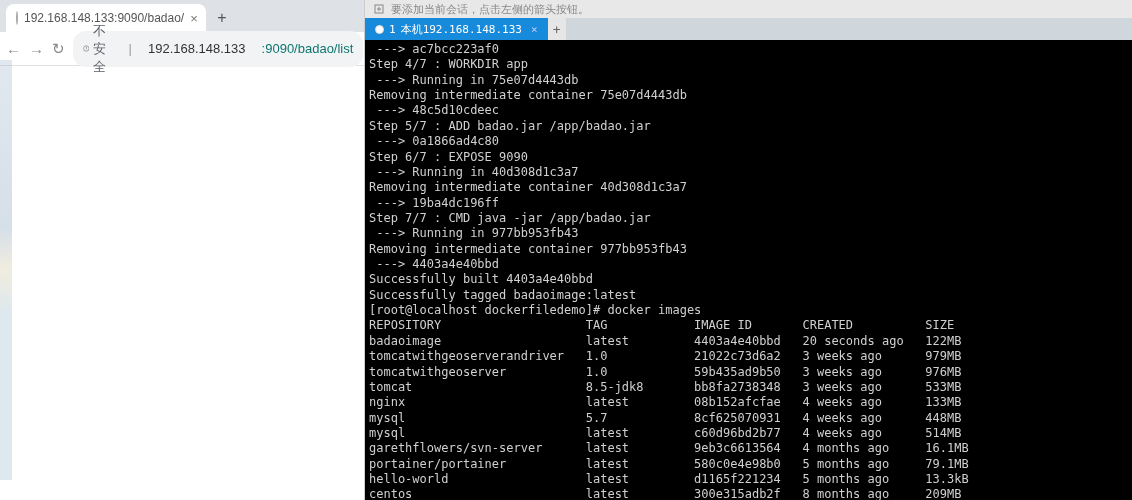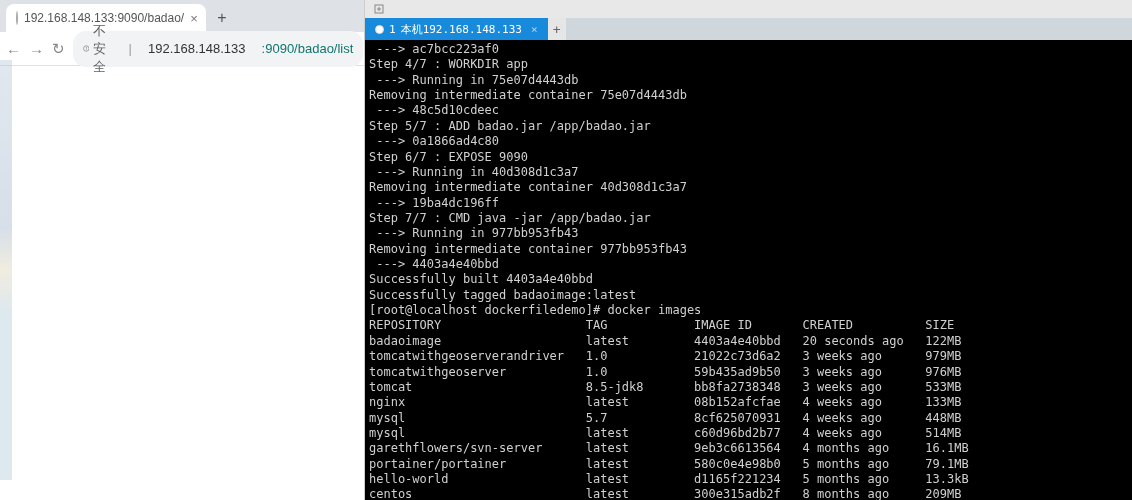--- a/index.html
+++ b/index.html
@@ -203,20 +203,21 @@
     </div>
   </div>
 </div>
 
 <div class="terminal-pane">
   <div class="term-top">
     <svg viewBox="0 0 24 24">
         <rect x="4" y="4" width="16" height="16" fill="none" stroke="#888" stroke-width="2"></rect>
         <path d="M12 8v8M8 12h8" stroke="#888" stroke-width="2"></path>
       </svg>
+    <span>要添加当前会话，点击左侧的箭头按钮。</span>
   </div>
   <div class="tabs-row">
     <div class="term-tab">
       <span class="dot"></span>
       <span>1</span>
       <span>本机192.168.148.133</span>
       <span class="x">×</span>
     </div>
     <div class="add-term-tab">+</div>
   </div>

